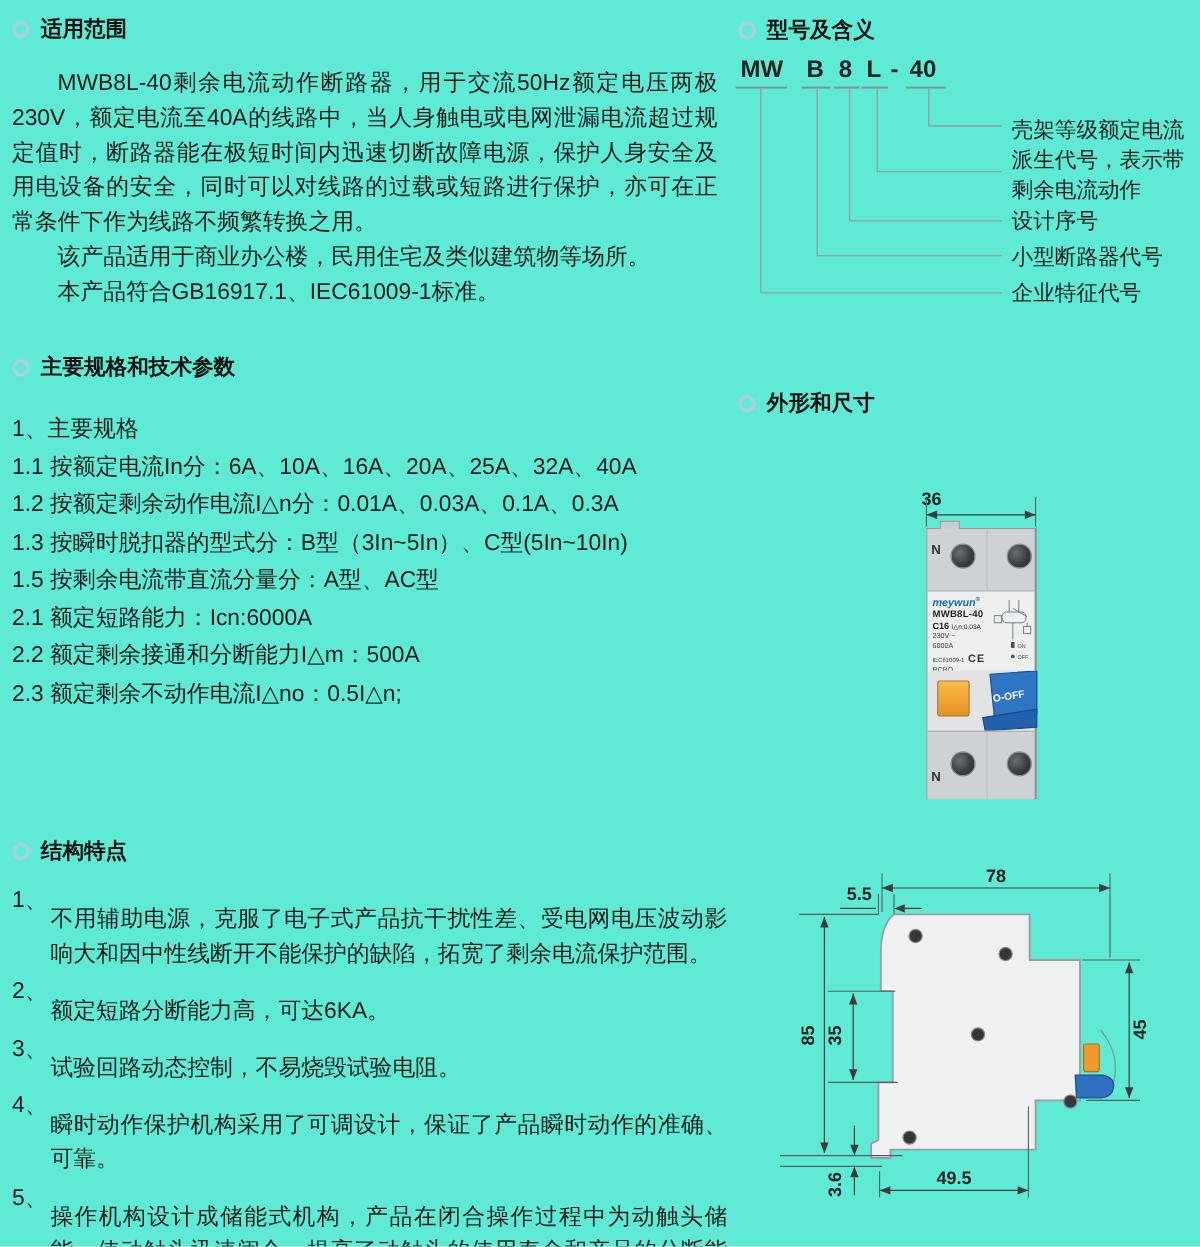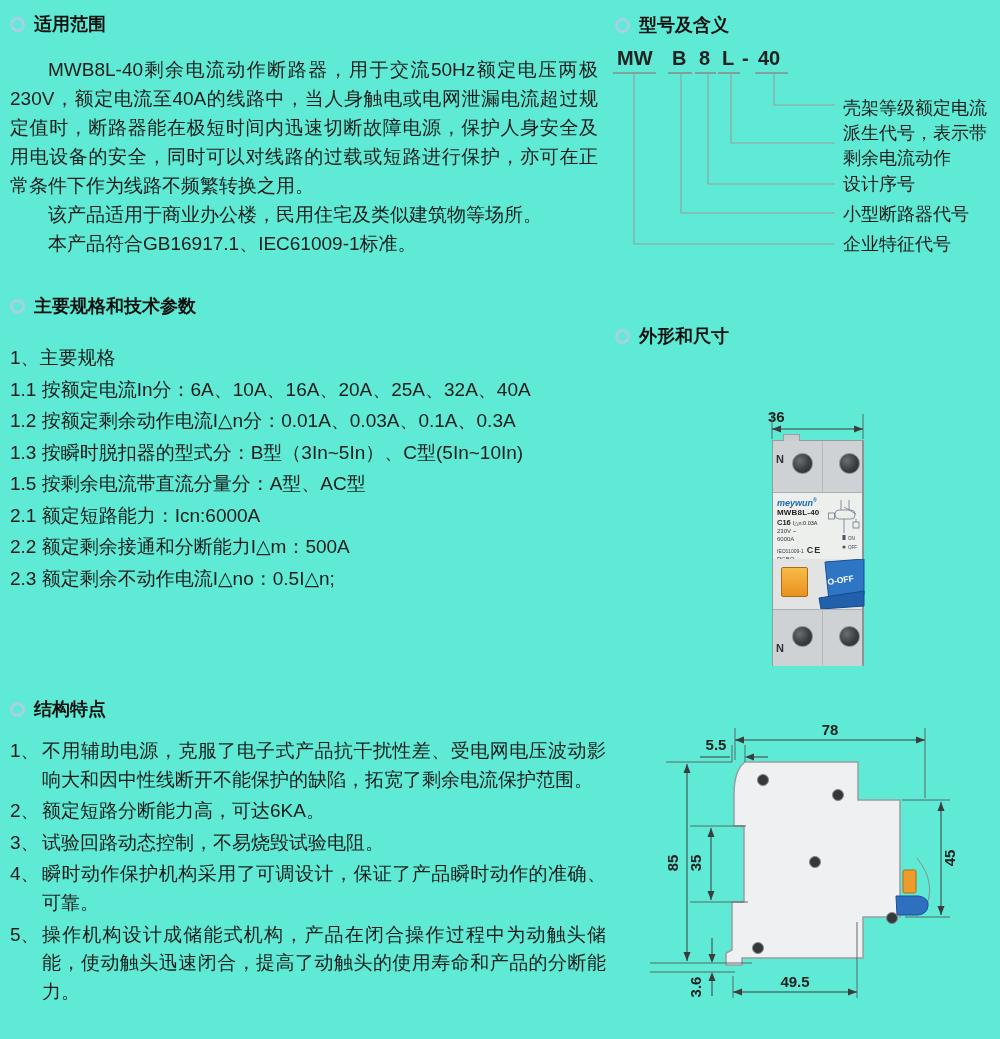--- a/index.html
+++ b/index.html
@@ -14,21 +14,21 @@
   #scope{position:absolute;left:10px;top:12px;width:588px;}
   #scope .para{margin:0;font-size:19px;line-height:29px;color:#1c1c1c;}
   #scope .lead{margin-top:19px;text-align:justify;text-indent:2em;}
   #scope .ind{text-indent:2em;}
   #specs{position:absolute;left:10px;top:294px;width:600px;}
   #specs .spec{font-size:19px;line-height:31.5px;white-space:nowrap;color:#1c1c1c;}
   #specs .first{margin-top:24px;}
   #features{position:absolute;left:10px;top:697px;width:596px;}
   #features .feat{display:flex;margin-top:3px;font-size:19px;line-height:28.6px;}
   #features .feat .num{flex:0 0 32px;}
-  #features .feat .txt{flex:1;text-align:justify;}
+  #features .feat .txt{flex:1;text-align:justify;margin-top:16px;}
   #features .first{margin-top:16px;}
   
   #model{position:absolute;left:600px;top:0;width:400px;height:290px;}
   #model .heading{position:absolute;left:15px;top:13px;}
   #model .code{position:absolute;top:47px;font-size:20px;font-weight:700;color:#222;}
   #model .mlabel{position:absolute;left:243px;font-size:18px;line-height:25px;color:#1d1d1d;}
   #model svg{position:absolute;left:0;top:0;}
   
   #outline-head{position:absolute;left:615px;top:324px;}
   

